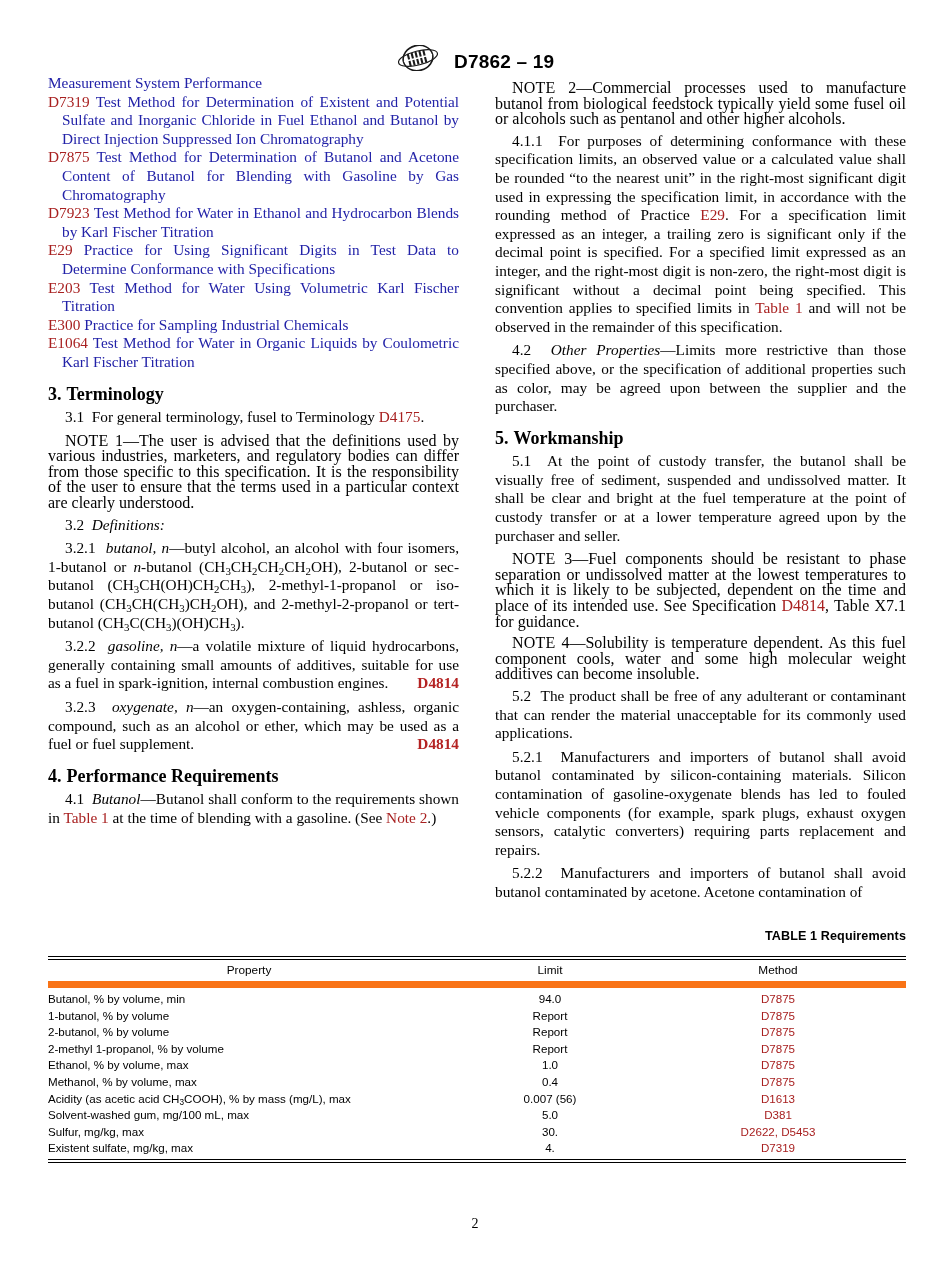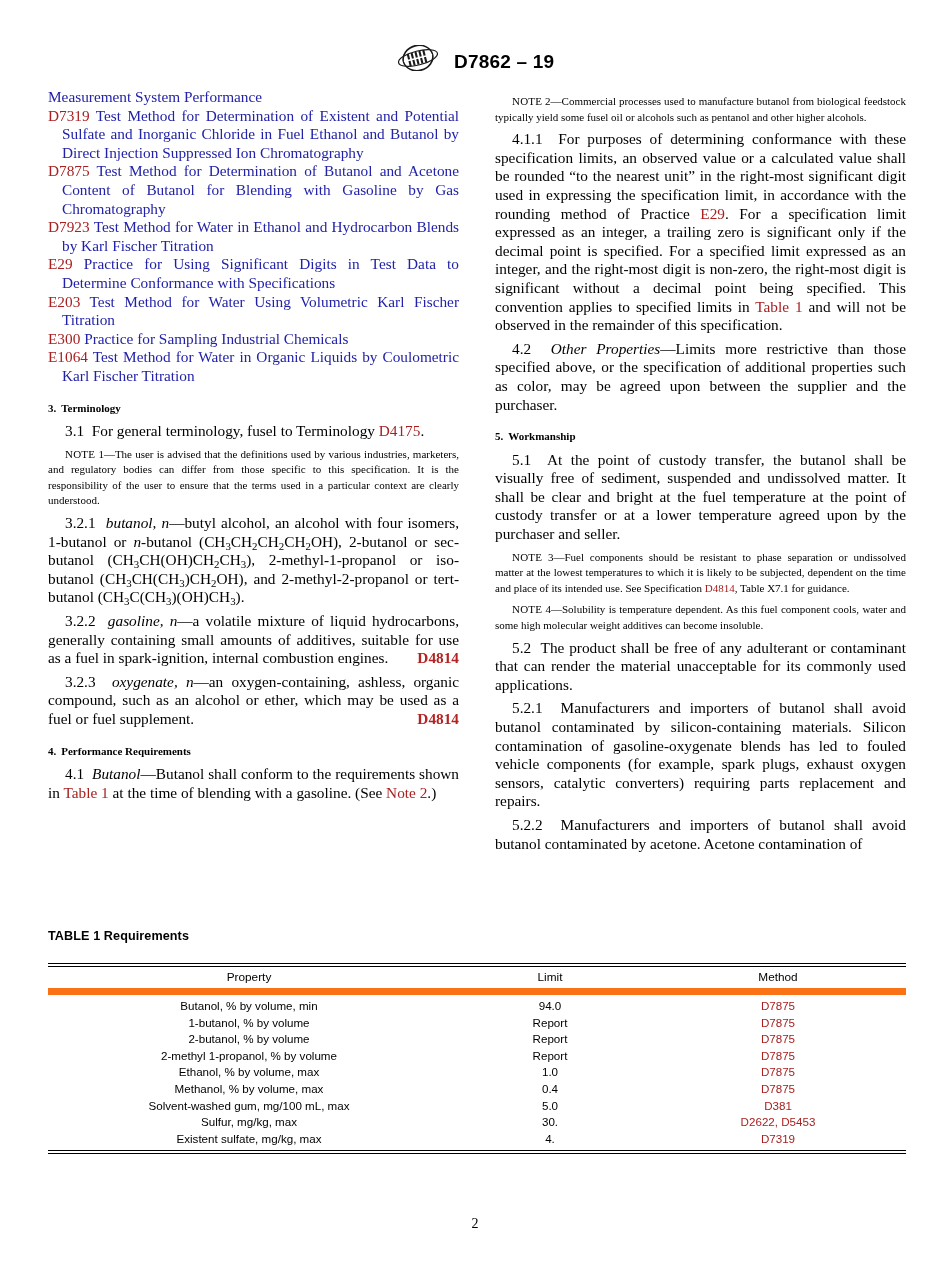--- a/index.html
+++ b/index.html
@@ -36,21 +36,21 @@
     top: -1px;
   }
   .header-desig {
     display: inline-block;
     vertical-align: middle;
   }
 
   
   .columns {
     position: absolute;
-    top: 88px;
+    top: 74px;
     left: 48px;
     width: 858px;
     height: 812px;
   }
   .col {
     position: absolute;
     top: 0;
     width: 411px;
   }
   .col-left  { left: 0; }
@@ -78,35 +78,35 @@
   .ref-cont {
     color: #2222a8;
     text-indent: -14px;
     padding-left: 14px;
     text-align: justify;
   }
 
   
   .sec-head {
     font-weight: bold;
-    font-size: 11px;
+    font-size: 18px;
     margin-top: 13px;
     margin-bottom: 4px;
     text-align: left;
   }
   .sec-head .num { margin-right: 5px; }
 
   .para {
     margin-top: 5px;
     text-indent: 17px;
   }
 
   
   .note {
-    font-size: 11px;
+    font-size: 16px;
     line-height: 15.6px;
     margin-top: 6px;
     text-indent: 17px;
     text-align: justify;
   }
   .note .nlabel {
     font-variant: small-caps;
     letter-spacing: 0.2px;
   }
 
@@ -121,24 +121,24 @@
 
   
   .table-wrap {
     position: absolute;
     top: 929px;
     left: 48px;
     width: 858px;
     font-family: "Liberation Sans", sans-serif;
   }
   .table-title {
-    text-align: left;
+    text-align: right;
     font-weight: bold;
     font-size: 12.6px;
-    margin-bottom: 20px;
+    margin-bottom: 13px;
     letter-spacing: 0.1px;
   }
   table.req {
     width: 858px;
     border-collapse: collapse;
     font-size: 11.6px;
   }
   table.req thead th {
     font-weight: normal;
     text-align: center;
@@ -152,21 +152,21 @@
     height: 0;
     border-top: 1px solid #000;
     margin-bottom: 2px;
     width: 858px;
   }
   table.req tbody td {
     padding: 1.5px 0;
     vertical-align: top;
     line-height: 13.6px;
   }
-  td.c-prop { width: 402px; text-align: center; padding-left: 2px; margin-left: 36px; }
+  td.c-prop { width: 402px; text-align: left; padding-left: 2px; margin-left: 36px; }
   td.c-lim  { width: 200px; text-align: center; }
   td.c-meth { width: 256px; text-align: center; }
   th.c-prop { width: 402px; }
   th.c-lim  { width: 200px; }
   th.c-meth { width: 256px; }
   tbody tr:first-child td { padding-top: 4px; }
   .tbl-bottom {
     width: 858px;
     border-top: 1px solid #000;
     margin-top: 3px;
@@ -220,20 +220,21 @@
     <p class="ref"><span class="desig">E300</span> <span>Practice for Sampling Industrial Chemicals</span></p>
 
     <p class="ref"><span class="desig">E1064</span> <span>Test Method for Water in Organic Liquids by Coulometric Karl Fischer Titration</span></p>
 
     <p class="sec-head"><span class="num">3.</span><span>Terminology</span></p>
 
     <p class="para"><span>3.1</span>&nbsp; <span>For general terminology, fusel to Terminology </span><span class="red">D4175</span><span>.</span></p>
 
     <p class="note"><span class="nlabel">NOTE</span> <span>1</span><span>—The user is advised that the definitions used by various industries, marketers, and regulatory bodies can differ from those specific to this specification. It is the responsibility of the user to ensure that the terms used in a particular context are clearly understood.</span></p>
 
+    <p class="para"><span>3.2</span>&nbsp; <span class="it">Definitions:</span></p>
 
     <p class="para"><span>3.2.1</span>&nbsp; <span class="it">butanol, <span class="it">n</span></span>—butyl alcohol, an alcohol with four isomers, 1-butanol or <span class="it">n</span>-butanol (CH<sub>3</sub>CH<sub>2</sub>CH<sub>2</sub>CH<sub>2</sub>OH), 2-butanol or sec-butanol (CH<sub>3</sub>CH(OH)CH<sub>2</sub>CH<sub>3</sub>), 2-methyl-1-propanol or iso-butanol (CH<sub>3</sub>CH(CH<sub>3</sub>)CH<sub>2</sub>OH), and 2-methyl-2-propanol or tert-butanol (CH<sub>3</sub>C(CH<sub>3</sub>)(OH)CH<sub>3</sub>).</p>
 
     <p class="para"><span>3.2.2</span>&nbsp; <span class="it">gasoline, n</span><span>—a volatile mixture of liquid hydrocarbons, generally containing small amounts of additives, suitable for use as a fuel in spark-ignition, internal combustion engines.</span> <span class="redbold right-tag">D4814</span></p>
 
     <p class="para"><span>3.2.3</span>&nbsp; <span class="it">oxygenate, n</span><span>—an oxygen-containing, ashless, organic compound, such as an alcohol or ether, which may be used as a fuel or fuel supplement.</span> <span class="redbold right-tag">D4814</span></p>
 
     <p class="sec-head"><span class="num">4.</span><span>Performance Requirements</span></p>
 
     <p class="para"><span>4.1</span>&nbsp; <span class="it">Butanol</span><span>—Butanol shall conform to the requirements shown in </span><span class="red">Table 1</span><span> at the time of blending with a gasoline. (See </span><span class="red">Note 2</span><span>.)</span></p>
@@ -301,20 +302,25 @@
         <td class="c-prop">Ethanol, % by volume, max</td>
         <td class="c-lim">1.0</td>
         <td class="c-meth red">D7875</td>
       </tr>
       <tr>
         <td class="c-prop">Methanol,  % by volume, max</td>
         <td class="c-lim">0.4</td>
         <td class="c-meth red">D7875</td>
       </tr>
       <tr>
+        <td class="c-prop">Acidity (as acetic acid CH<sub>3</sub>COOH),  % by mass (mg/L), max</td>
+        <td class="c-lim">0.007 (56)</td>
+        <td class="c-meth red">D1613</td>
+      </tr>
+      <tr>
         <td class="c-prop">Solvent-washed gum, mg/100 mL, max</td>
         <td class="c-lim">5.0</td>
         <td class="c-meth red">D381</td>
       </tr>
       <tr>
         <td class="c-prop">Sulfur, mg/kg, max</td>
         <td class="c-lim">30.</td>
         <td class="c-meth red">D2622, D5453</td>
       </tr>
       <tr>

